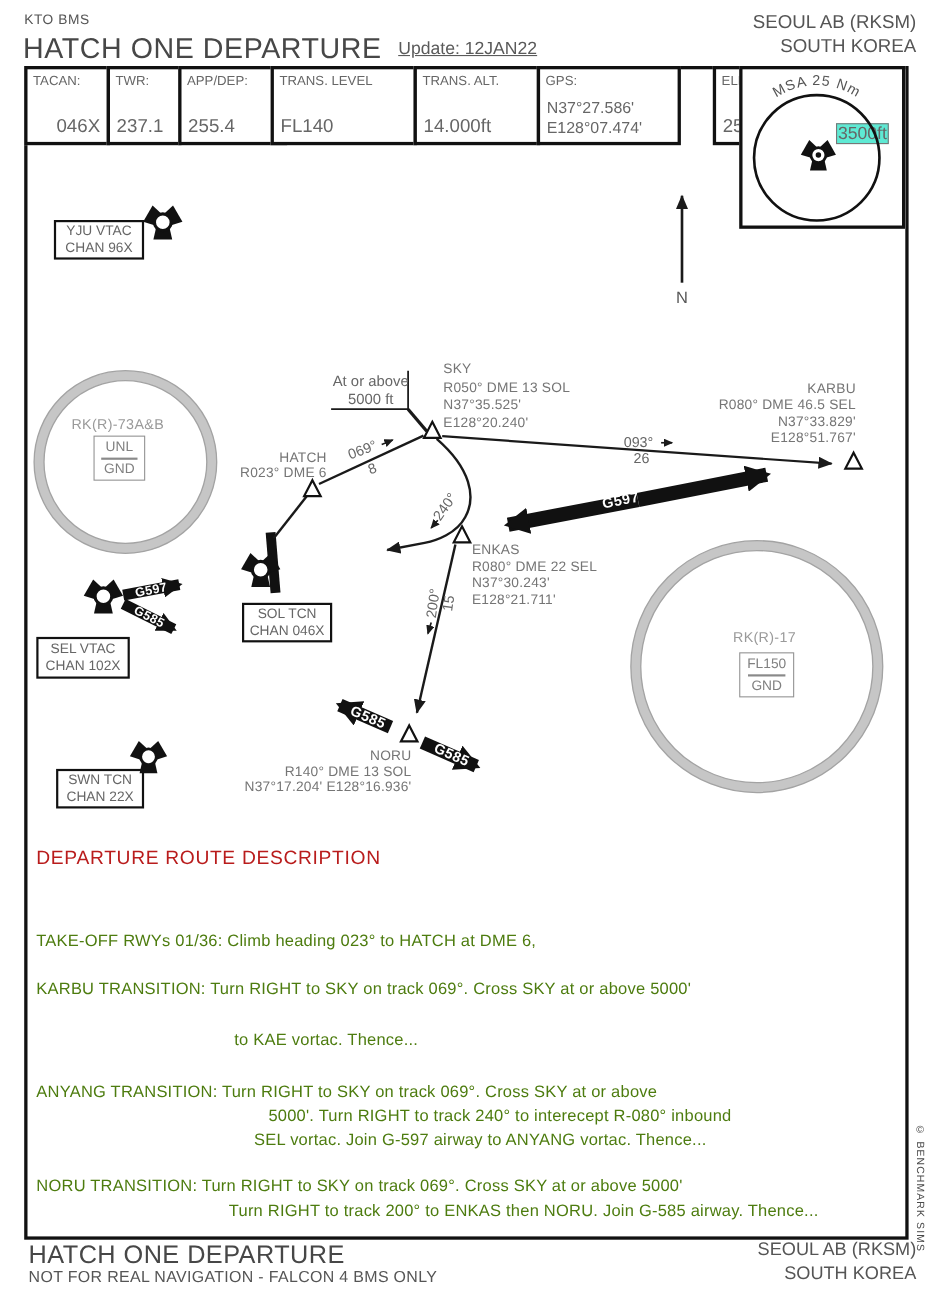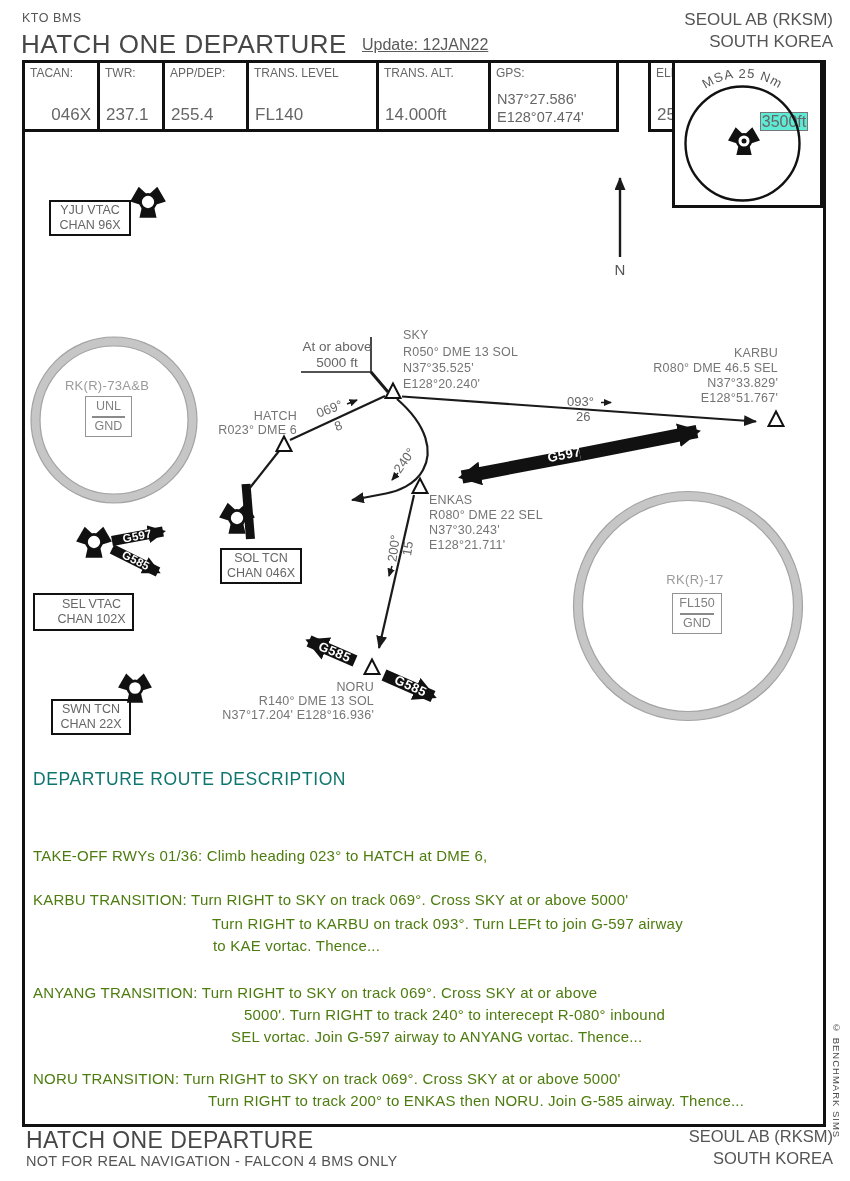--- a/index.html
+++ b/index.html
@@ -23,21 +23,21 @@
           font-size:16px;color:#666;text-align:center;line-height:17px;}
   
   .navbox{border:2px solid #111;background:#fff;display:flex;flex-direction:column;
           align-items:center;justify-content:center;font-size:12.5px;color:#666;line-height:1.2;text-align:center;}
   
   .altbox{border:1.5px solid #939393;background:transparent;display:flex;flex-direction:column;
           align-items:center;justify-content:center;font-size:12.5px;color:#808080;line-height:1.25;text-align:center;}
   .altbox .sep{display:block;width:72%;border-top:2px solid #8a8a8a;margin:1px 0;}
   
   .desc{left:33px;font-size:15px;color:#4d7c0f;letter-spacing:.2px;white-space:nowrap;margin-top:39px;}
-  .desctitle{left:33px;top:769px;font-size:17.5px;color:#0f766e;letter-spacing:.6px;}
+  .desctitle{left:33px;top:769px;font-size:17.5px;color:#b91c1c;letter-spacing:.6px;}
   
   .ftitle{left:26px;top:1127px;font-size:23px;color:#474747;letter-spacing:.4px;}
   .fnote{left:26px;top:1153px;font-size:14.5px;color:#555;letter-spacing:.3px;}
   .fright{right:17px;top:1126px;text-align:right;font-size:16.5px;color:#555;line-height:1.32;}
   .copyright{left:831px;top:1022px;writing-mode:vertical-rl;font-size:9.5px;color:#4a4a4a;letter-spacing:1px;}
   
   svg{position:absolute;left:0;top:0;pointer-events:none;}
   svg text{font-family:"Liberation Sans",sans-serif;}
   .fix{font-size:12.5px;fill:#757575;letter-spacing:.2px;}
   .crs{font-size:13px;fill:#666;}
@@ -99,21 +99,21 @@
   <div class="abs msaalt">3500ft</div>
 
   <div class="abs navbox" style="left:49px;top:200px;width:78px;height:32px;">
     <div>YJU VTAC</div>
     <div>CHAN 96X</div>
   </div>
   <div class="abs navbox" style="left:220px;top:548px;width:78px;height:32px;">
     <div>SOL TCN</div>
     <div>CHAN 046X</div>
   </div>
-  <div class="abs navbox" style="left:33px;top:593px;width:81px;height:34px;padding-left:16px;">
+  <div class="abs navbox" style="left:33px;top:579px;width:81px;height:34px;">
     <div>SEL VTAC</div>
     <div>CHAN 102X</div>
   </div>
   <div class="abs navbox" style="left:51px;top:699px;width:76px;height:32px;">
     <div>SWN TCN</div>
     <div>CHAN 22X</div>
   </div>
 
   <div class="abs altbox" style="left:85px;top:396px;width:45px;height:39px;">
     <div>UNL</div>
@@ -122,21 +122,20 @@
   </div>
   <div class="abs altbox" style="left:672px;top:593px;width:48px;height:39px;">
     <div>FL150</div>
     <i class="sep"></i>
     <div>GND</div>
   </div>
 
   <div class="abs desctitle">DEPARTURE ROUTE DESCRIPTION</div>
   <div class="abs desc" style="top:808px;">TAKE-OFF RWYs 01/36: Climb heading 023° to HATCH at DME 6,</div>
   <div class="abs desc" style="top:852px;">KARBU TRANSITION: Turn RIGHT to SKY on track 069°. Cross SKY at or above 5000'</div>
-  <div class="abs desc" style="top:876px;left:212px;">Turn RIGHT to KARBU on track 093°. Turn LEFt to join G-597 airway</div>
   <div class="abs desc" style="top:898px;left:213px;">to KAE vortac. Thence...</div>
   <div class="abs desc" style="top:945px;">ANYANG TRANSITION: Turn RIGHT to SKY on track 069°. Cross SKY at or above</div>
   <div class="abs desc" style="top:967px;left:244px;">5000'. Turn RIGHT to track 240° to interecept R-080° inbound</div>
   <div class="abs desc" style="top:989px;left:231px;">SEL vortac. Join G-597 airway to ANYANG vortac. Thence...</div>
   <div class="abs desc" style="top:1031px;">NORU TRANSITION: Turn RIGHT to SKY on track 069°. Cross SKY at or above 5000'</div>
   <div class="abs desc" style="top:1053px;left:208px;">Turn RIGHT to track 200° to ENKAS then NORU. Join G-585 airway. Thence...</div>
 
   <div class="abs ftitle">HATCH ONE DEPARTURE</div>
   <div class="abs fnote">NOT FOR REAL NAVIGATION - FALCON 4 BMS ONLY</div>
   <div class="abs fright">

